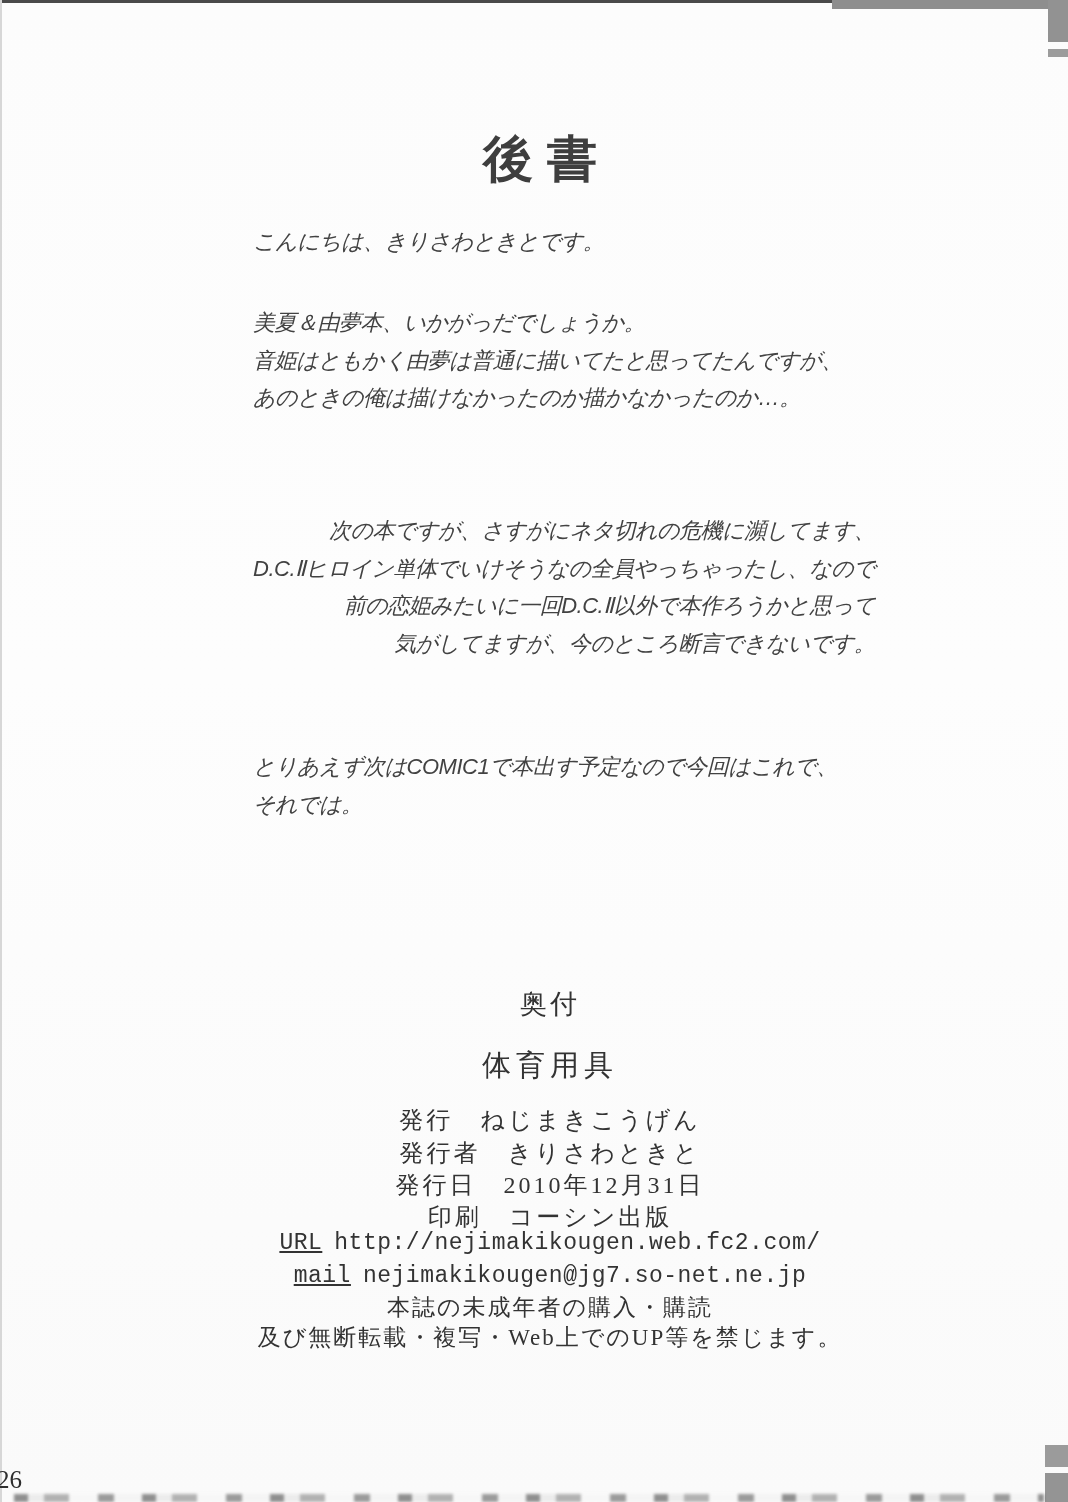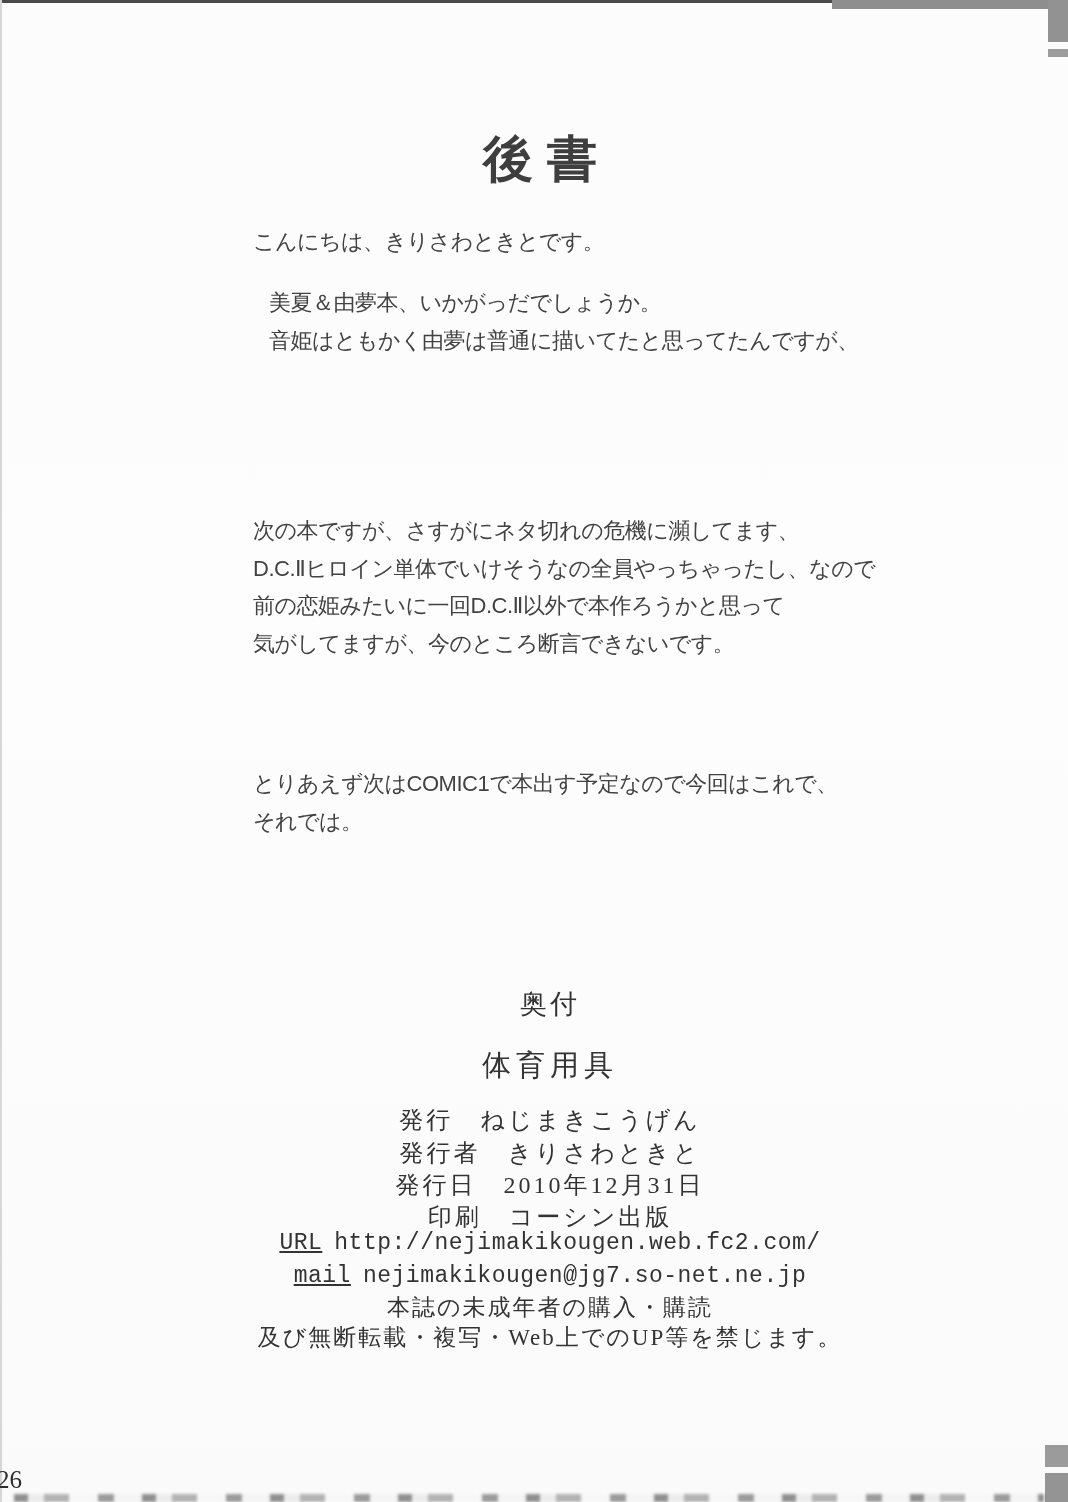--- a/index.html
+++ b/index.html
@@ -41,28 +41,28 @@
 
   
   .afterword-title {
     position: absolute; top: 126px; left: 0; width: 1080px;
     text-align: center; padding-left: 14px;
     font-size: 50px; font-weight: 600; letter-spacing: 14px;
     color: #3e3e3e;
   }
   .greeting, .para .line {
     font-size: 22px; letter-spacing: -0.5px;
-    color: #424242; white-space: nowrap;
+    color: #424242; white-space: nowrap; font-style: italic;
   }
   .greeting { position: absolute; left: 253px; top: 227px; }
   .para { position: absolute; left: 253px; }
   .para .line { height: 37.5px; line-height: 37.5px; }
-  .para-1 { top: 284px; margin-left: 16px; }
-  .para-2 { top: 512px; }
-  .para-3 { top: 765px; }
+  .para-1 { top: 304px; }
+  .para-2 { top: 512px; text-align: right; }
+  .para-3 { top: 748px; }
 
   
   .serif-line {
     position: absolute; left: 0; width: 1100px; text-align: center;
     font-family: "Liberation Serif", "DejaVu Serif", serif;
     color: #333333; white-space: nowrap;
   }
   .colophon-heading { top: 986px;  font-size: 27px; letter-spacing: 3px; }
   .colophon-title   { top: 1046px; font-size: 29px; letter-spacing: 5px; }
   .colophon-pub     { top: 1104px; font-size: 24px; letter-spacing: 3px; }
@@ -89,20 +89,21 @@
   <div class="corner-br-2"></div>
   <div class="bottom-bleed"></div>
 
   <h1 class="afterword-title">後書</h1>
 
   <div class="greeting">こんにちは、きりさわときとです。</div>
 
   <div class="para para-1">
     <div class="line">美夏＆由夢本、いかがっだでしょうか。</div>
     <div class="line">音姫はともかく由夢は普通に描いてたと思ってたんですが、</div>
+    <div class="line">あのときの俺は描けなかったのか描かなかったのか…。</div>
   </div>
 
   <div class="para para-2">
     <div class="line">次の本ですが、さすがにネタ切れの危機に瀕してます、</div>
     <div class="line">D.C.Ⅱヒロイン単体でいけそうなの全員やっちゃったし、なので</div>
     <div class="line">前の恋姫みたいに一回D.C.Ⅱ以外で本作ろうかと思って</div>
     <div class="line">気がしてますが、今のところ断言できないです。</div>
   </div>
 
   <div class="para para-3">

